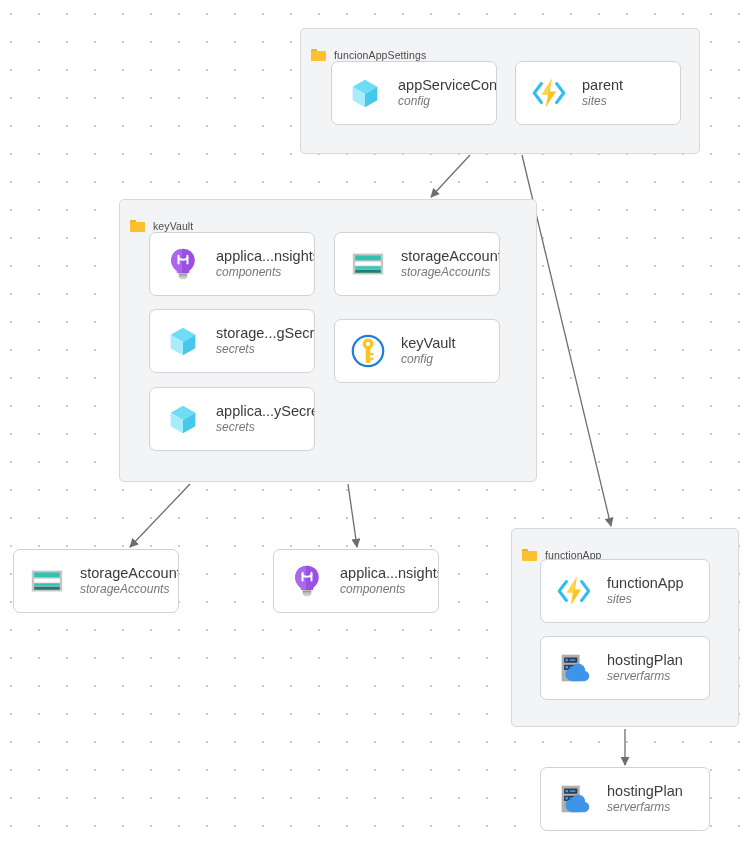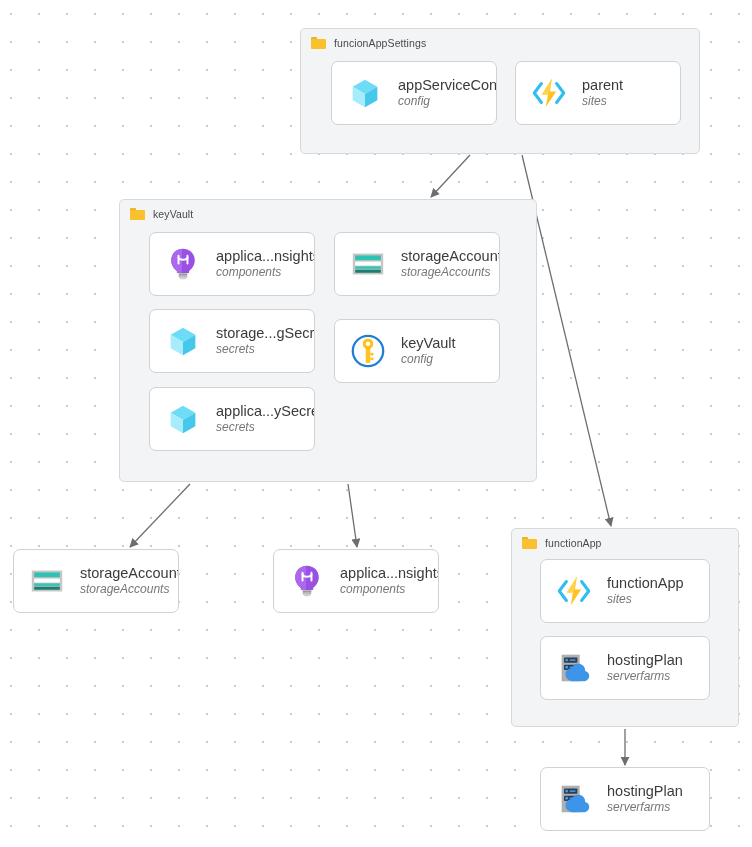--- a/index.html
+++ b/index.html
@@ -38,21 +38,21 @@
   
   .group {
     position: absolute;
     box-sizing: border-box;
     background: #f3f4f6;
     border: 1px solid #d6d8dc;
     border-radius: 5px;
   }
   .group-header {
     position: absolute;
-    top: 8px;
+    top: 20px;
     left: 10px;
     display: flex;
     align-items: flex-start;
     gap: 8px;
   }
   .folder-icon {
     width: 15px;
     height: 12px;
     position: relative;
     flex: 0 0 auto;

